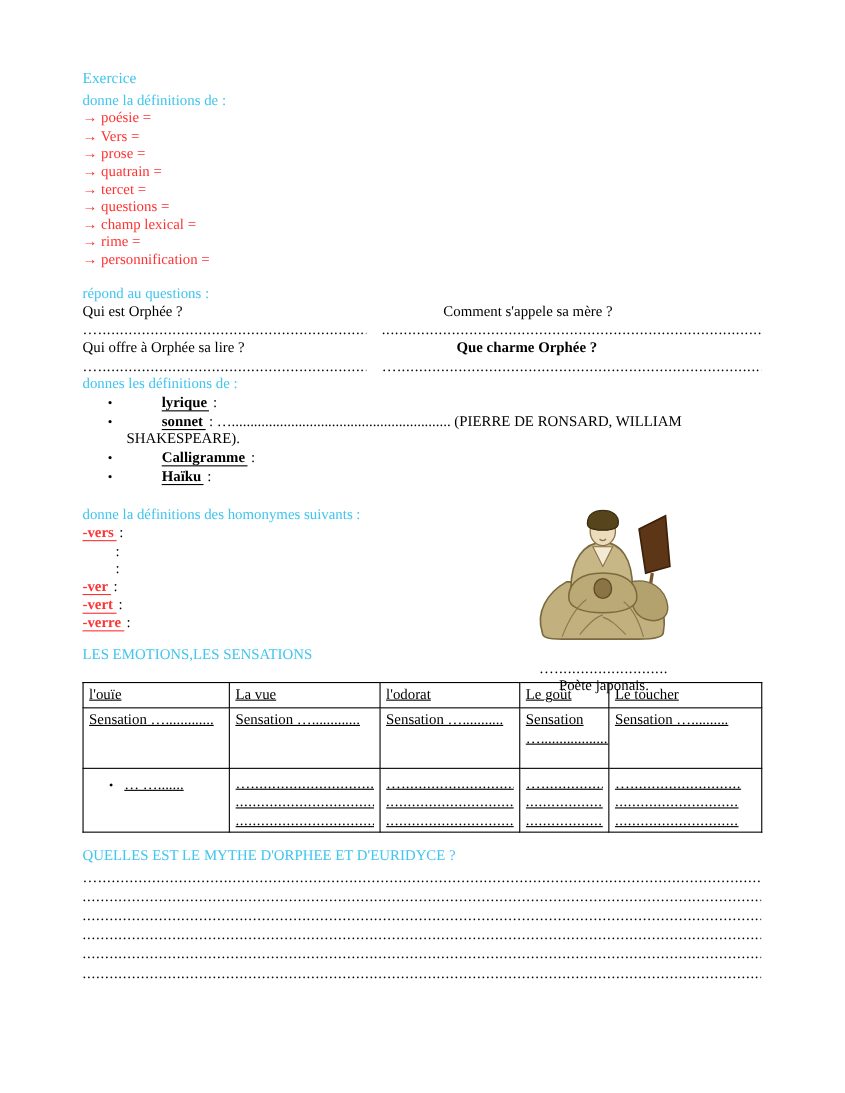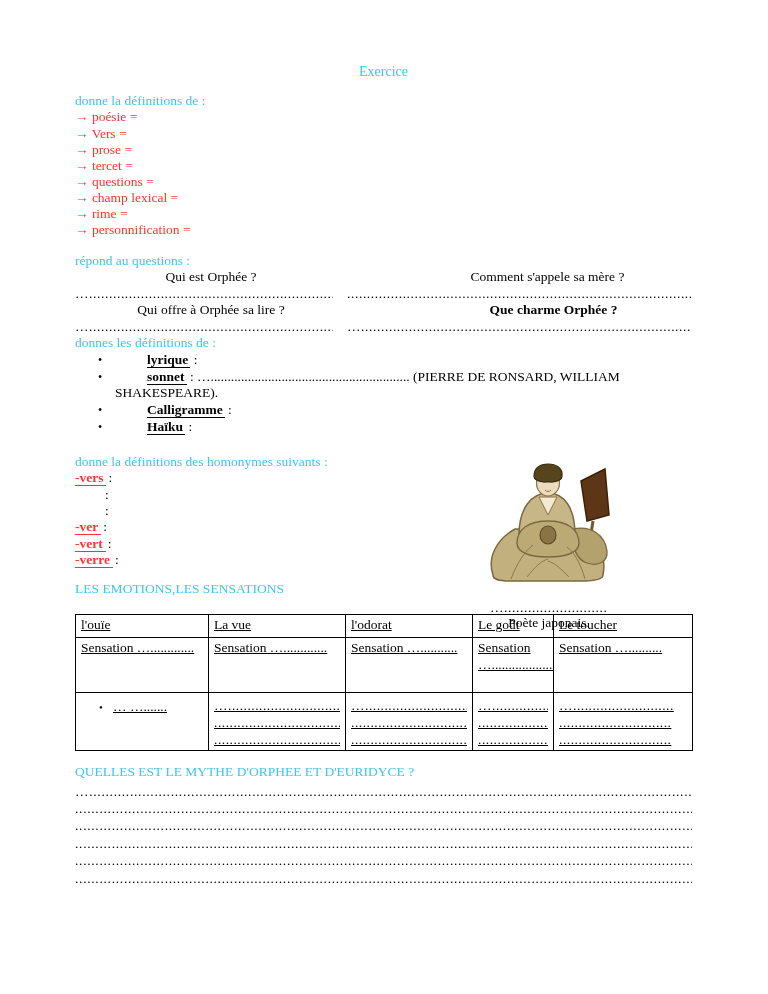--- a/index.html
+++ b/index.html
@@ -2,29 +2,29 @@
 <html style="--accent: #3fc5ee; --red: #ff3232;"><head>
 <meta charset="utf-8">
 <style>
   :root { --accent:#3fc5ee; --red:#ff3232; }
   * { box-sizing:border-box; }
   html,body { margin:0; padding:0; background:#ffffff; }
   body { width:768px; height:994px; font-family:"Liberation Serif", serif; font-size:13.5px; color:#000; }
   .page { position:relative; width:768px; height:994px; overflow:hidden; background:#fff; }
   .content { padding:64px 76px 0 75px; line-height:16.2px; }
 
-  .title { text-align:center; color:var(--accent); font-size:14px; margin-bottom:13px; }
+  .title { color:var(--accent); font-size:14px; margin-bottom:3px; }
   .heading { color:var(--accent); }
   .mt16 { margin-top:15px; }
   .mt20 { margin-top:19px; }
   .mt14 { margin-top:13px; }
 
   .red-item { color:var(--red); line-height:16.1px; }
 
-  .qrow { display:flex; line-height:16.4px;text-align:center; }
+  .qrow { display:flex; line-height:16.4px; }
   .qleft { width:272px; flex:none; }
   .qright { flex:1; min-width:0; }
   .qr-ind1 { margin-left:56px; }
   .qr-ind2 { margin-left:68px;font-weight:bold; }
   .dots { display:block; overflow:hidden; white-space:nowrap; letter-spacing:0.6px; }
   .dots-left { width:258px; }
   .dots-right { width:100%; }
 
   .blist { margin-top:1px; }
   .bitem { padding-left:40px; line-height:16.6px; }
@@ -60,20 +60,21 @@
 <div class="page">
   <div class="content">
 
     <div class="title">Exercice</div>
 
     <div class="heading">donne la définitions de :</div>
     <div>
       <div class="red-item">→ poésie =</div>
       <div class="red-item">→ Vers =</div>
       <div class="red-item">→ prose =</div>
+      <div class="red-item">→ quatrain =</div>
       <div class="red-item">→ tercet =</div>
       <div class="red-item">→ questions =</div>
       <div class="red-item">→ champ lexical =</div>
       <div class="red-item">→ rime =</div>
       <div class="red-item">→ personnification =</div>
     </div>
 
     <div class="heading mt16">répond au questions :</div>
     <div class="qrow">
       <div class="qleft">Qui est Orphée ?</div>

